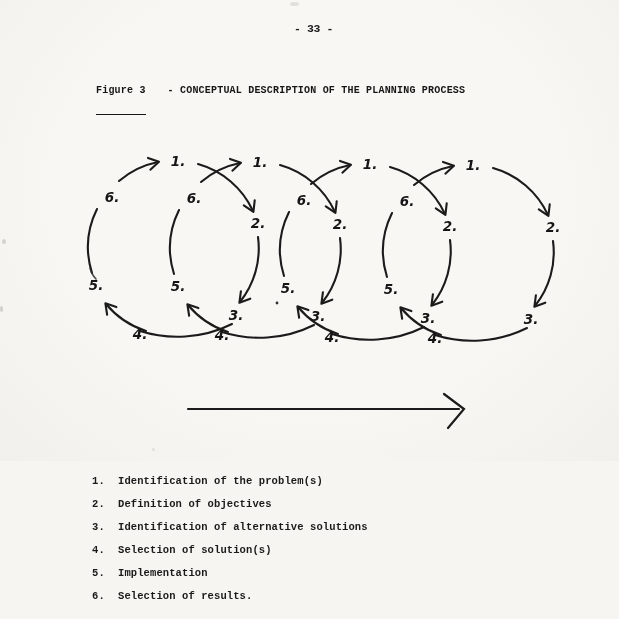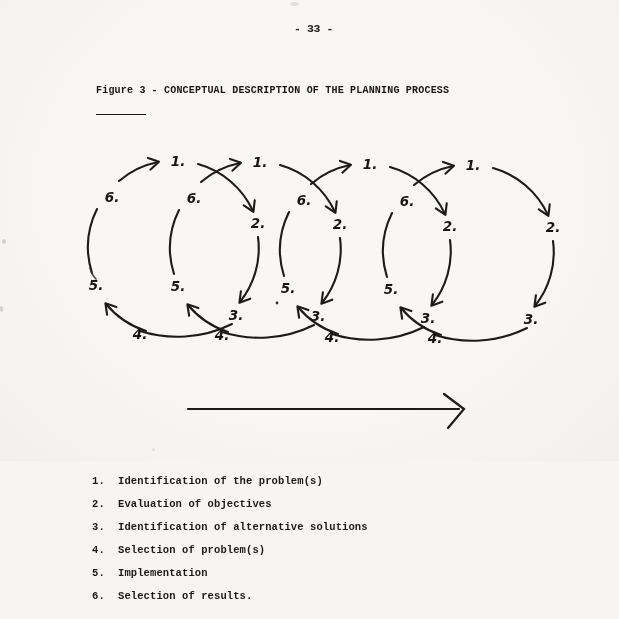--- a/index.html
+++ b/index.html
@@ -27,21 +27,21 @@
     left: 96px; top: 84px;
     font: 700 10px/14px "Liberation Mono", monospace;
     letter-spacing: 0.2px;
     color: #161616;
     white-space: nowrap;
   }
   .fig-label {
     border-bottom: 1.6px solid #161616;
     padding-bottom: 18px;
   }
-  .fig-rest { margin-left: 6px; }
+  .fig-rest { margin-left: 22px; }
   .diagram {
     position: absolute;
     left: 0; top: 0;
   }
   .cycle-num {
     font-family: "DejaVu Sans", sans-serif;
     font-style: italic;
     font-weight: 700;
     font-size: 13.5px;
     fill: #151515;
@@ -177,31 +177,31 @@
   </svg>
 
   <div class="legend" id="legend">
     <div class="legend-item">
       <span class="legend-num">1.</span>
       <span class="legend-text">Identification of the problem(s)</span>
     </div>
 
     <div class="legend-item">
       <span class="legend-num">2.</span>
-      <span class="legend-text">Evaluation of objectives</span>
+      <span class="legend-text">Definition of objectives</span>
     </div>
 
     <div class="legend-item">
       <span class="legend-num">3.</span>
       <span class="legend-text">Identification of alternative solutions</span>
     </div>
 
     <div class="legend-item">
       <span class="legend-num">4.</span>
-      <span class="legend-text">Selection of problem(s)</span>
+      <span class="legend-text">Selection of solution(s)</span>
     </div>
 
     <div class="legend-item">
       <span class="legend-num">5.</span>
       <span class="legend-text">Implementation</span>
     </div>
 
     <div class="legend-item">
       <span class="legend-num">6.</span>
       <span class="legend-text">Selection of results.</span>

